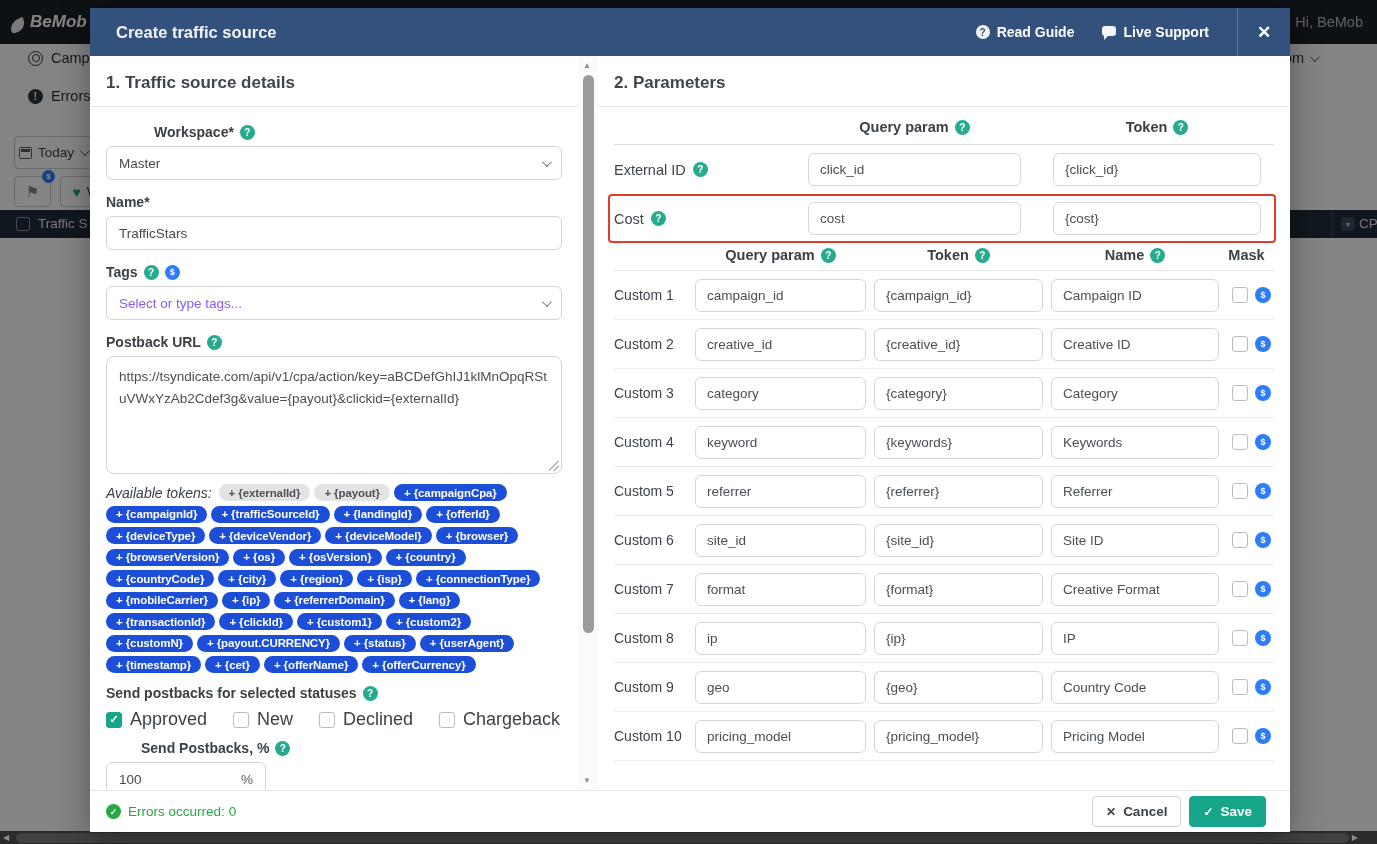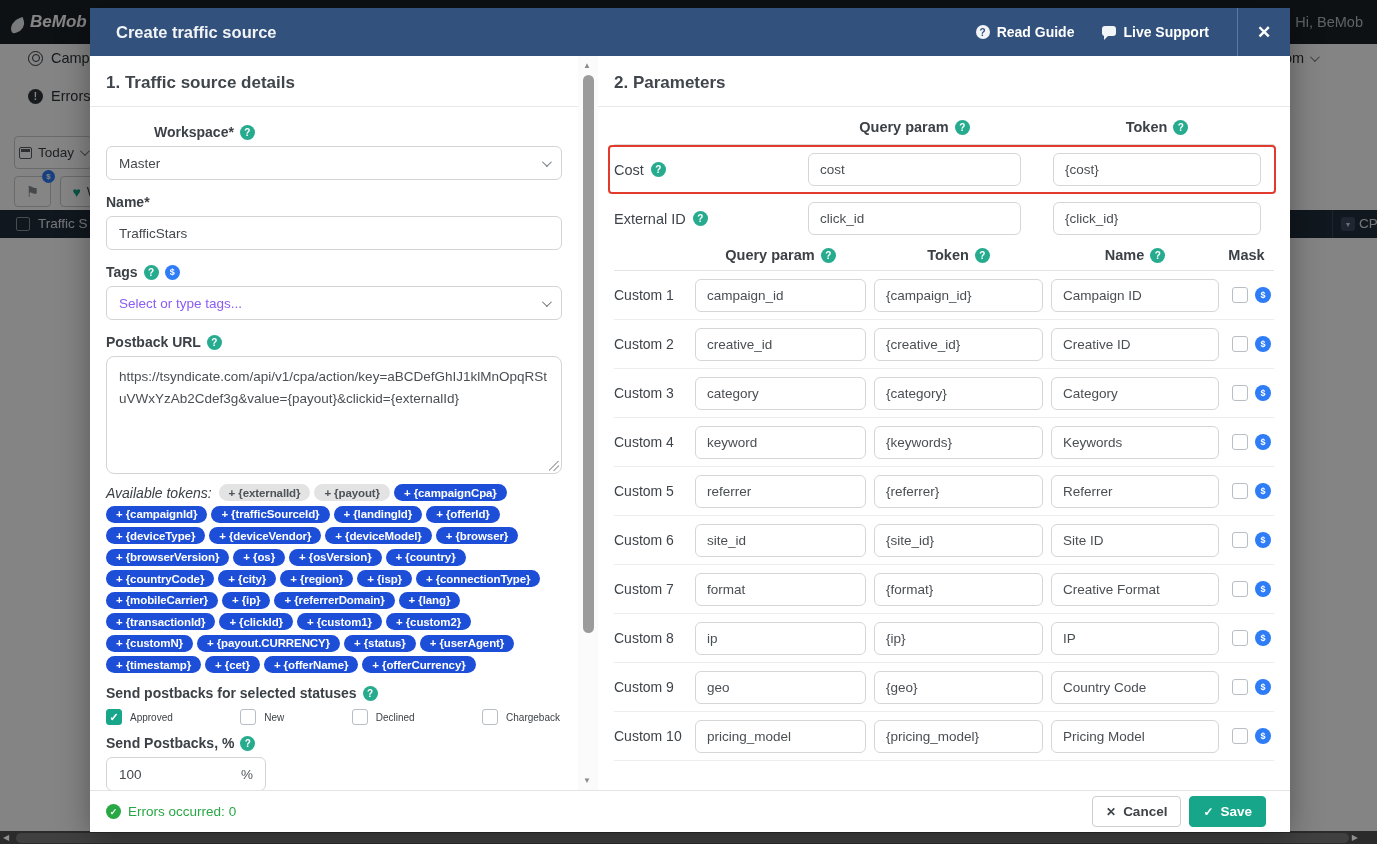--- a/index.html
+++ b/index.html
@@ -81,21 +81,21 @@
   .textarea { position:relative; margin-top:6px; height:118px; border:1px solid #d4d4d4; border-radius:8px; padding:9px 12px; font-size:13.5px; line-height:1.6; color:#4a4f54; white-space:pre-wrap; word-break:break-all; overflow:hidden; }
   .textarea::after { content:""; position:absolute; right:2px; bottom:2px; width:10px; height:10px;
       background:linear-gradient(135deg,transparent 0 40%,#b5b5b5 40% 50%,transparent 50% 65%,#b5b5b5 65% 75%,transparent 75%); }
 
   .tokens { margin-top:10px; display:flex; flex-wrap:wrap; gap:4.5px 4px; align-items:center; }
   .tokens-label { font-style:italic; font-size:14px; color:#3b4146; margin-right:3px; }
   .pill { background:#1d4ed8; color:#fff; font-size:11.5px; font-weight:bold; padding:2.5px 10px; border-radius:10px; letter-spacing:-0.1px; cursor:pointer; white-space:nowrap; }
   .pill.gray { background:#e3e3e3; color:#4d5358; }
 
   .status-row { display:flex; justify-content:space-between; margin-top:8px; padding-right:2px; }
-  .status-item { display:flex; align-items:center; gap:8px; font-size:10px; color:#3c4247; cursor:pointer; }
+  .status-item { display:flex; align-items:center; gap:8px; font-size:18px; color:#3c4247; cursor:pointer; }
   .cb { width:16px; height:16px; border:1.5px solid #b9bec3; border-radius:3px; background:#fff; display:flex; align-items:center; justify-content:center; flex:none; cursor:pointer; }
   .cb.checked { background:#17a689; border-color:#17a689; }
   .cb.checked::after { content:"✓"; color:#fff; font-size:11px; font-weight:bold; }
   .pct-input { margin-top:6px; width:160px; height:34px; border:1px solid #d4d4d4; border-radius:6px; display:flex; align-items:center; padding:0 12px; font-size:13.5px; color:#44494e; }
   .pct-suffix { margin-left:auto; color:#55595e; }
 
   
   .right { flex:1; padding:0 16px; min-width:0; }
   .grid-main { display:grid; grid-template-columns:194px 213px 32px 208px; align-items:center; }
   .grid-custom { display:grid; grid-template-columns:81px 171px 8px 169px 8px 168px 1fr; align-items:center; }
@@ -337,21 +337,21 @@
                 <span class="cb"></span>
                 <span>Declined</span>
               </label>
 
               <label class="status-item">
                 <span class="cb"></span>
                 <span>Chargeback</span>
               </label>
             </div>
 
-          <div class="fld-label" style="margin-top:10px;">
+          <div class="fld-label" style="margin-top:10px;margin-left:35px;">
             <span>Send Postbacks, %</span>
             <span class="q-icon"></span>
           </div>
           <div class="pct-input">
             <span>100</span>
             <span class="pct-suffix">%</span>
           </div>
         </div>
 
         <div class="vscroll">
@@ -372,38 +372,38 @@
           </div>
           <div></div>
           <div class="th-cell">
             <span>Token</span>
             <span class="q-icon"></span>
           </div>
         </div>
 
         <div>
 
+            <div class="grid-main prow">
+              <div class="prow-label">
+                <span>External ID</span>
+                <span class="q-icon"></span>
+              </div>
+              <div class="finput">click_id</div>
+              <div></div>
+              <div class="finput">{click_id}</div>
+            </div>
+
             <div class="grid-main prow highlighted">
               <div class="prow-label">
                 <span>Cost</span>
                 <span class="q-icon"></span>
               </div>
               <div class="finput">cost</div>
               <div></div>
               <div class="finput">{cost}</div>
-            </div>
-
-            <div class="grid-main prow">
-              <div class="prow-label">
-                <span>External ID</span>
-                <span class="q-icon"></span>
-              </div>
-              <div class="finput">click_id</div>
-              <div></div>
-              <div class="finput">{click_id}</div>
             </div>
           </div>
 
         <div class="grid-custom thead2">
           <div></div>
           <div class="th-cell">
             <span>Query param</span>
             <span class="q-icon"></span>
           </div>
           <div></div>

